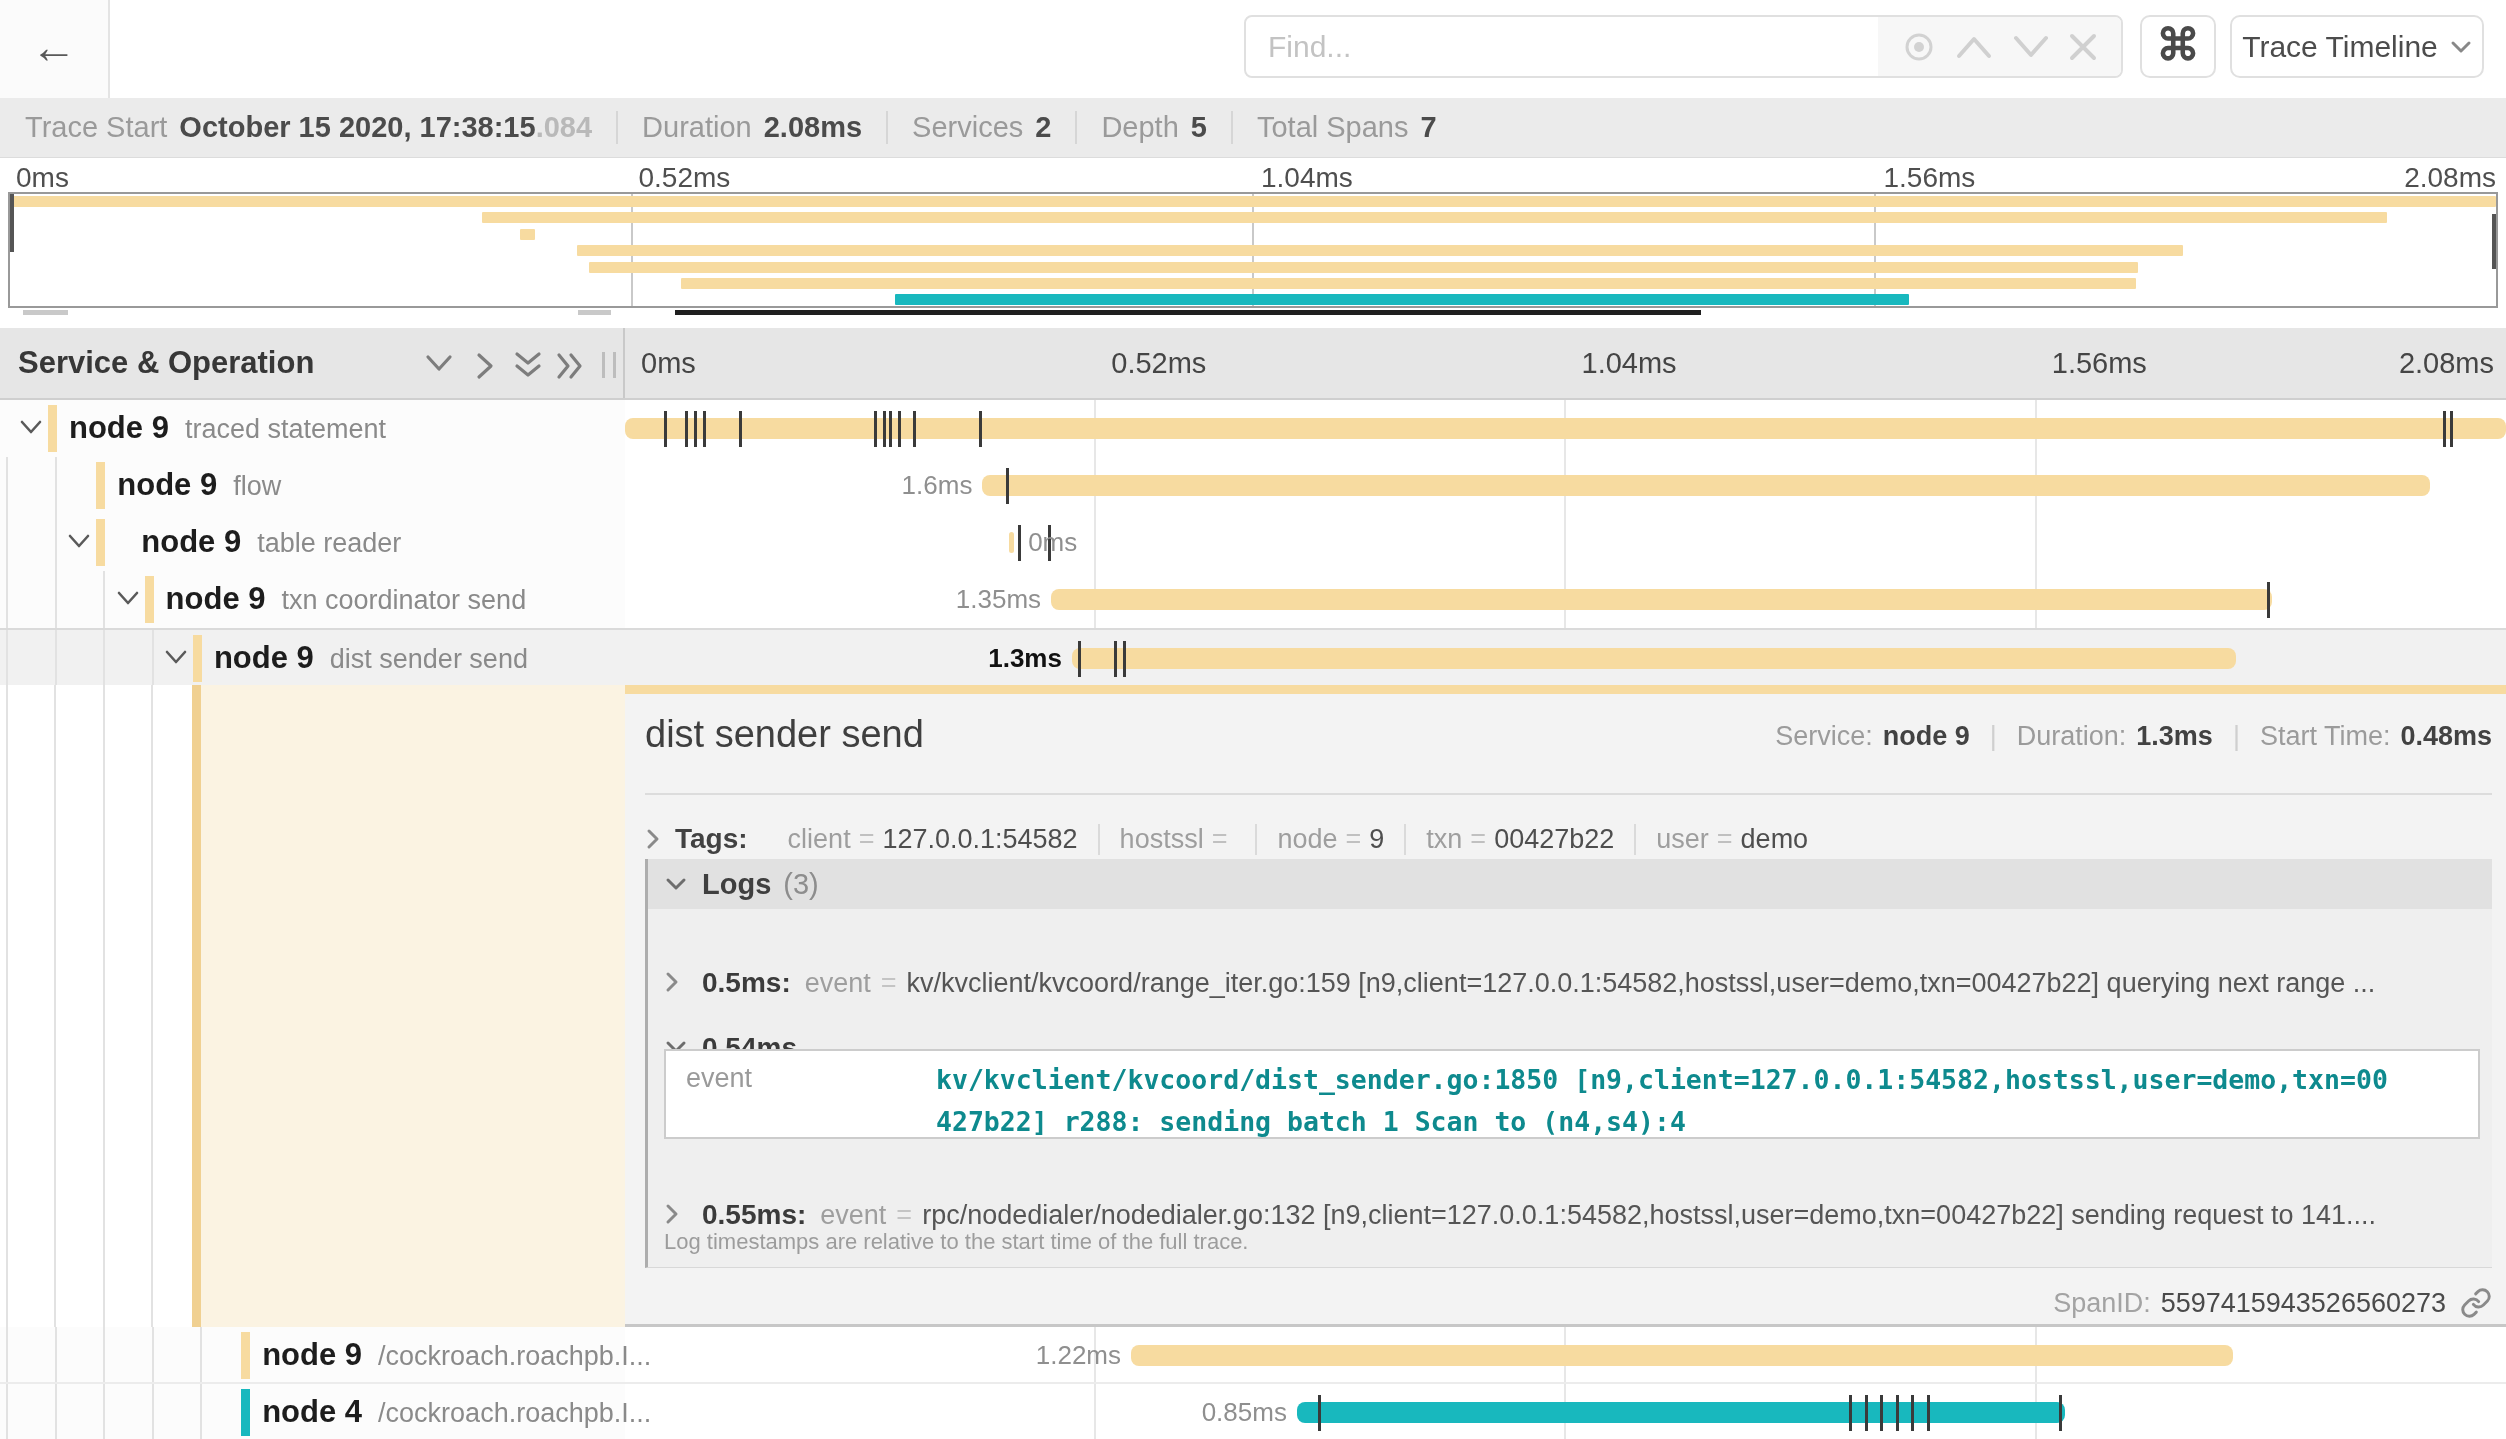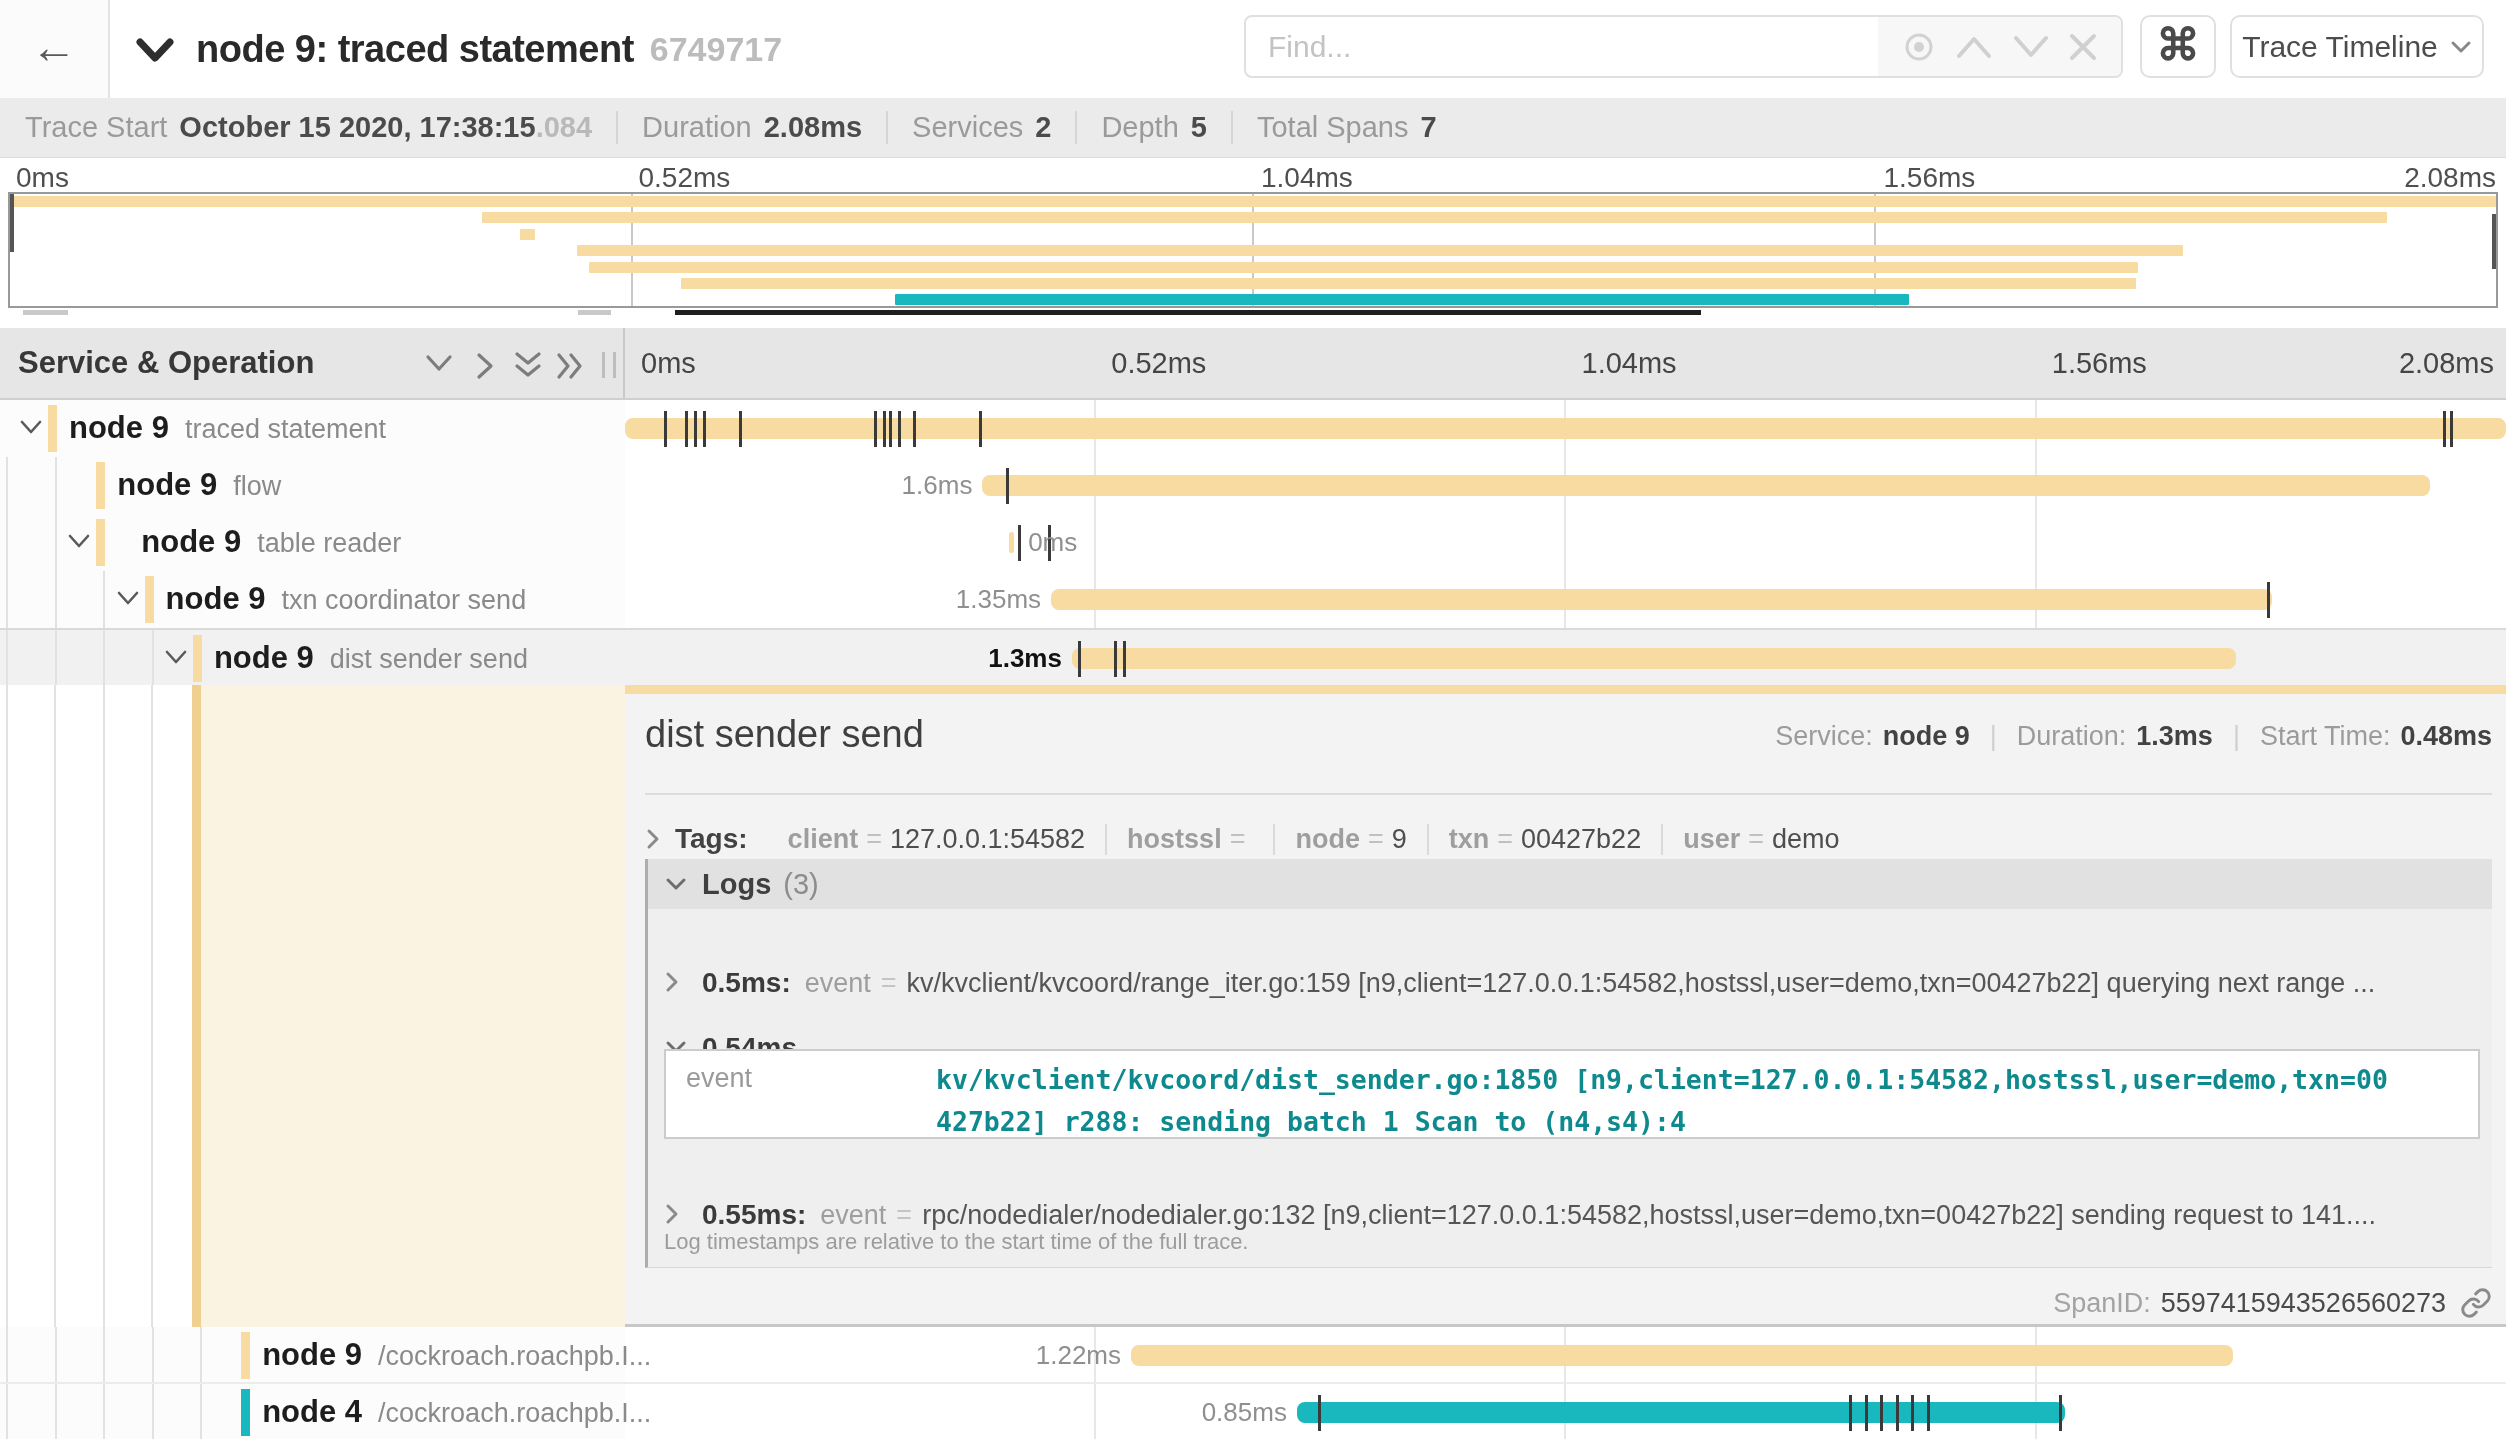--- a/index.html
+++ b/index.html
@@ -98,21 +98,21 @@
   .dmetrics { position:absolute; right:0; top:8px; font-size:27px; display:flex; align-items:baseline; }
   .dm-label { color:#9b9b9b; margin-right:10px; }
   .dm-value { color:#424242; font-weight:700; }
   .dm-sep { color:#cfcfcf; margin:0 20px; }
   .dhr { position:absolute; left:20px; right:14px; top:108px; height:2px; background:#dcdcdc; }
   .tagsrow { position:absolute; left:20px; right:14px; top:124px; height:60px;
     display:flex; align-items:center; font-size:27px; }
   .tags-label { font-size:28px; font-weight:700; color:#424242; margin:0 20px 0 14px; }
   .tag-item { padding:0 20px; display:flex; align-items:baseline; white-space:nowrap; }
   .tag-item + .tag-item { border-left:2px solid #dadada; }
-  .tag-key { color:#9e9e9e;font-weight:bold; }
+  .tag-key { color:#9e9e9e; }
   .tag-eq { color:#c0c0c0; margin:0 8px; }
   .tag-val { color:#4e4e4e; }
 
   .logsbox { position:absolute; left:20px; right:14px; top:174px; height:409px;
     border-left:3px solid #adadad; border-bottom:1px solid #d8d8d8;text-decoration:underline; }
   .logshdr { position:absolute; left:0; right:0; top:0; height:50px; background:#e1e1e1;
     display:flex; align-items:center; font-size:29px; }
   .logshdr .lg-title { font-weight:700; color:#3f3f3f; margin:0 12px 0 14px; }
   .logshdr .lg-count { color:#8d8d8d; }
   .logsbody { position:absolute; left:0; right:0; top:50px; bottom:0; background:#efefef; }
@@ -135,27 +135,20 @@
   .spanid svg { margin-left:14px; }
 </style>
 </head>
 <body>
 
 <div id="app">
 
   <header class="topbar">
     <div class="backbox">
       <span>←</span>
-    </div>
-    <div class="titlegrp">
-      <svg class="title-chev" width="38" height="26" viewBox="0 0 38 26">
-        <polyline points="4,4 19,20 34,4" fill="none" stroke="#2e2e2e" stroke-width="7" stroke-linecap="round" stroke-linejoin="round"></polyline>
-      </svg>
-      <h1 class="ttl">node 9: traced statement</h1>
-      <span class="traceid">6749717</span>
     </div>
     <div class="findbox">
       <input placeholder="Find..." style="">
       <div class="findtools">
         <svg width="38" height="38" viewBox="0 0 38 38">
           <circle cx="19" cy="19" r="12" fill="none" stroke="#d2d2d2" stroke-width="3"></circle>
           <circle cx="19" cy="19" r="5" fill="#d2d2d2"></circle>
         </svg>
         <svg width="40" height="26" viewBox="0 0 40 26">
           <polyline points="5,22 20,5 35,22" fill="none" stroke="#d0d0d0" stroke-width="4" stroke-linecap="round" stroke-linejoin="round"></polyline>

